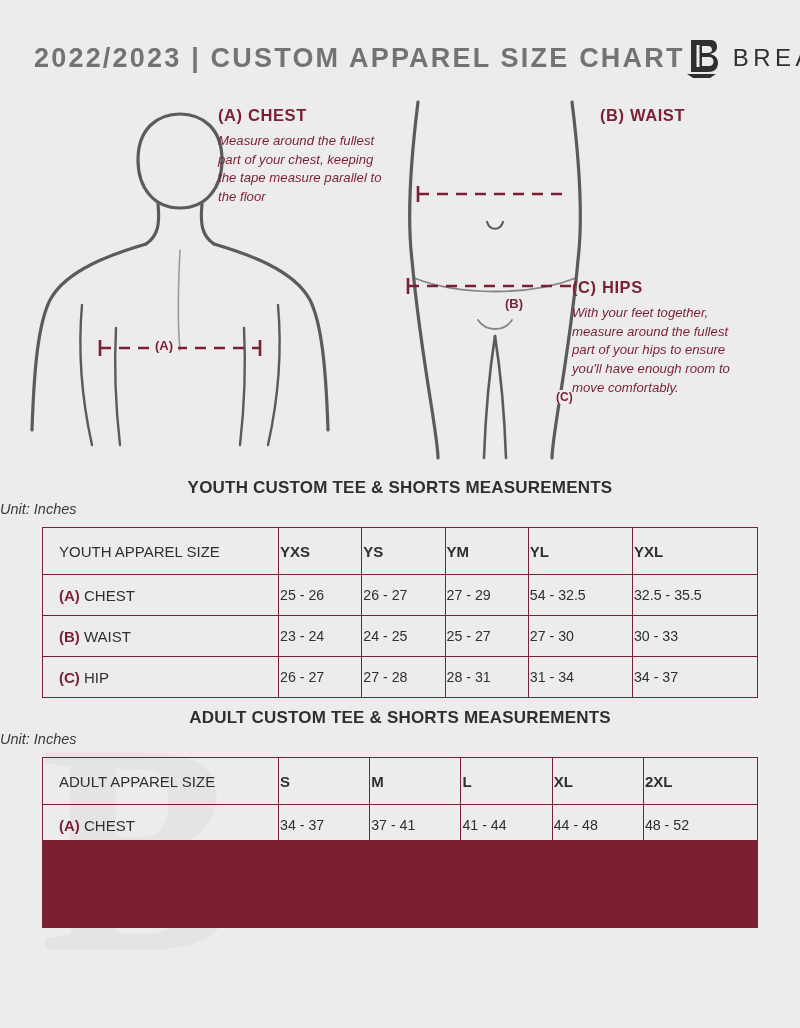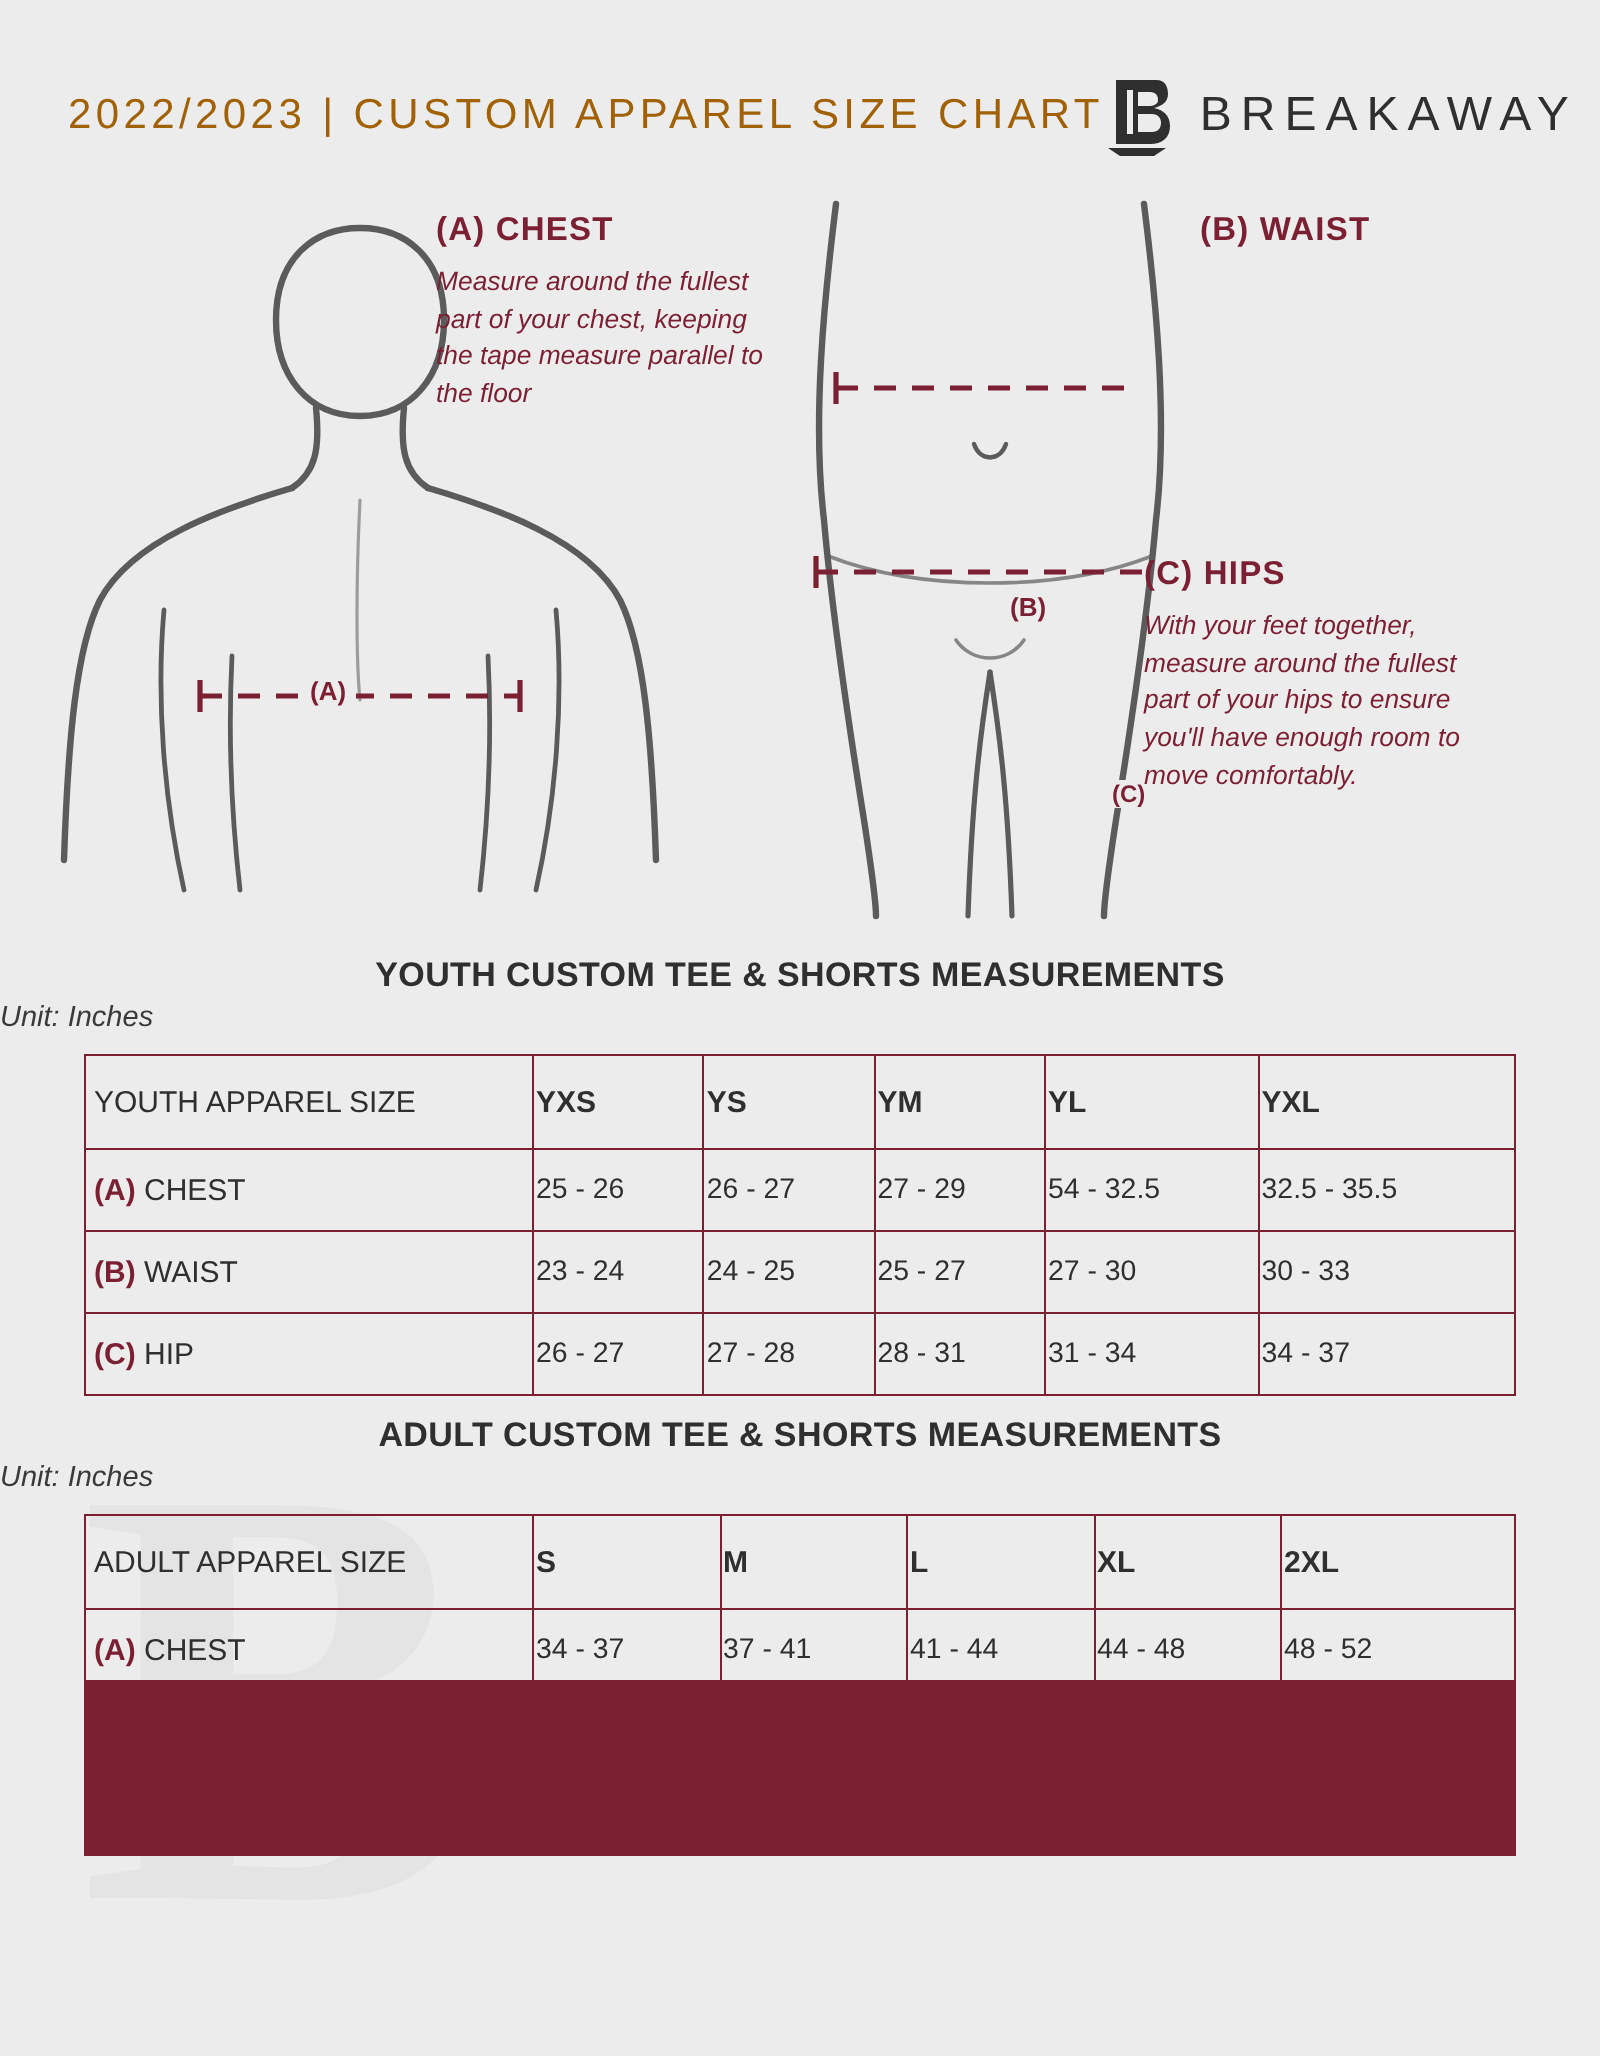--- a/index.html
+++ b/index.html
@@ -36,24 +36,24 @@
   }
 
   
   .header {
     display: flex;
     align-items: center;
     justify-content: space-between;
     padding: 38px 34px 0 34px;
   }
   .header-title {
-    font-size: 21px;
-    font-weight: normal;
+    font-size: 27px;
+    font-weight: bold;
     letter-spacing: 2.2px;
-    color: #a16207;
+    color: #737373;
     white-space: nowrap;
   }
   .brand {
     display: flex;
     align-items: center;
     gap: 14px;
   }
   .brand-mark {
     width: 34px;
     height: 40px;
@@ -137,21 +137,21 @@
     font-weight: normal;
   }
   thead th {
     font-weight: bold;
     font-size: 15px;
     height: 44px;
   }
   thead th.rowhead,
   tbody td.rowhead {
     text-align: left;
-    padding-left: 4px;
+    padding-left: 16px;
     width: 218px;
     font-weight: normal;
     font-size: 15px;
   }
   thead th.rowhead {
     font-weight: normal;
     font-size: 15px;
   }
   .tag {
     color: #7b1f33;

